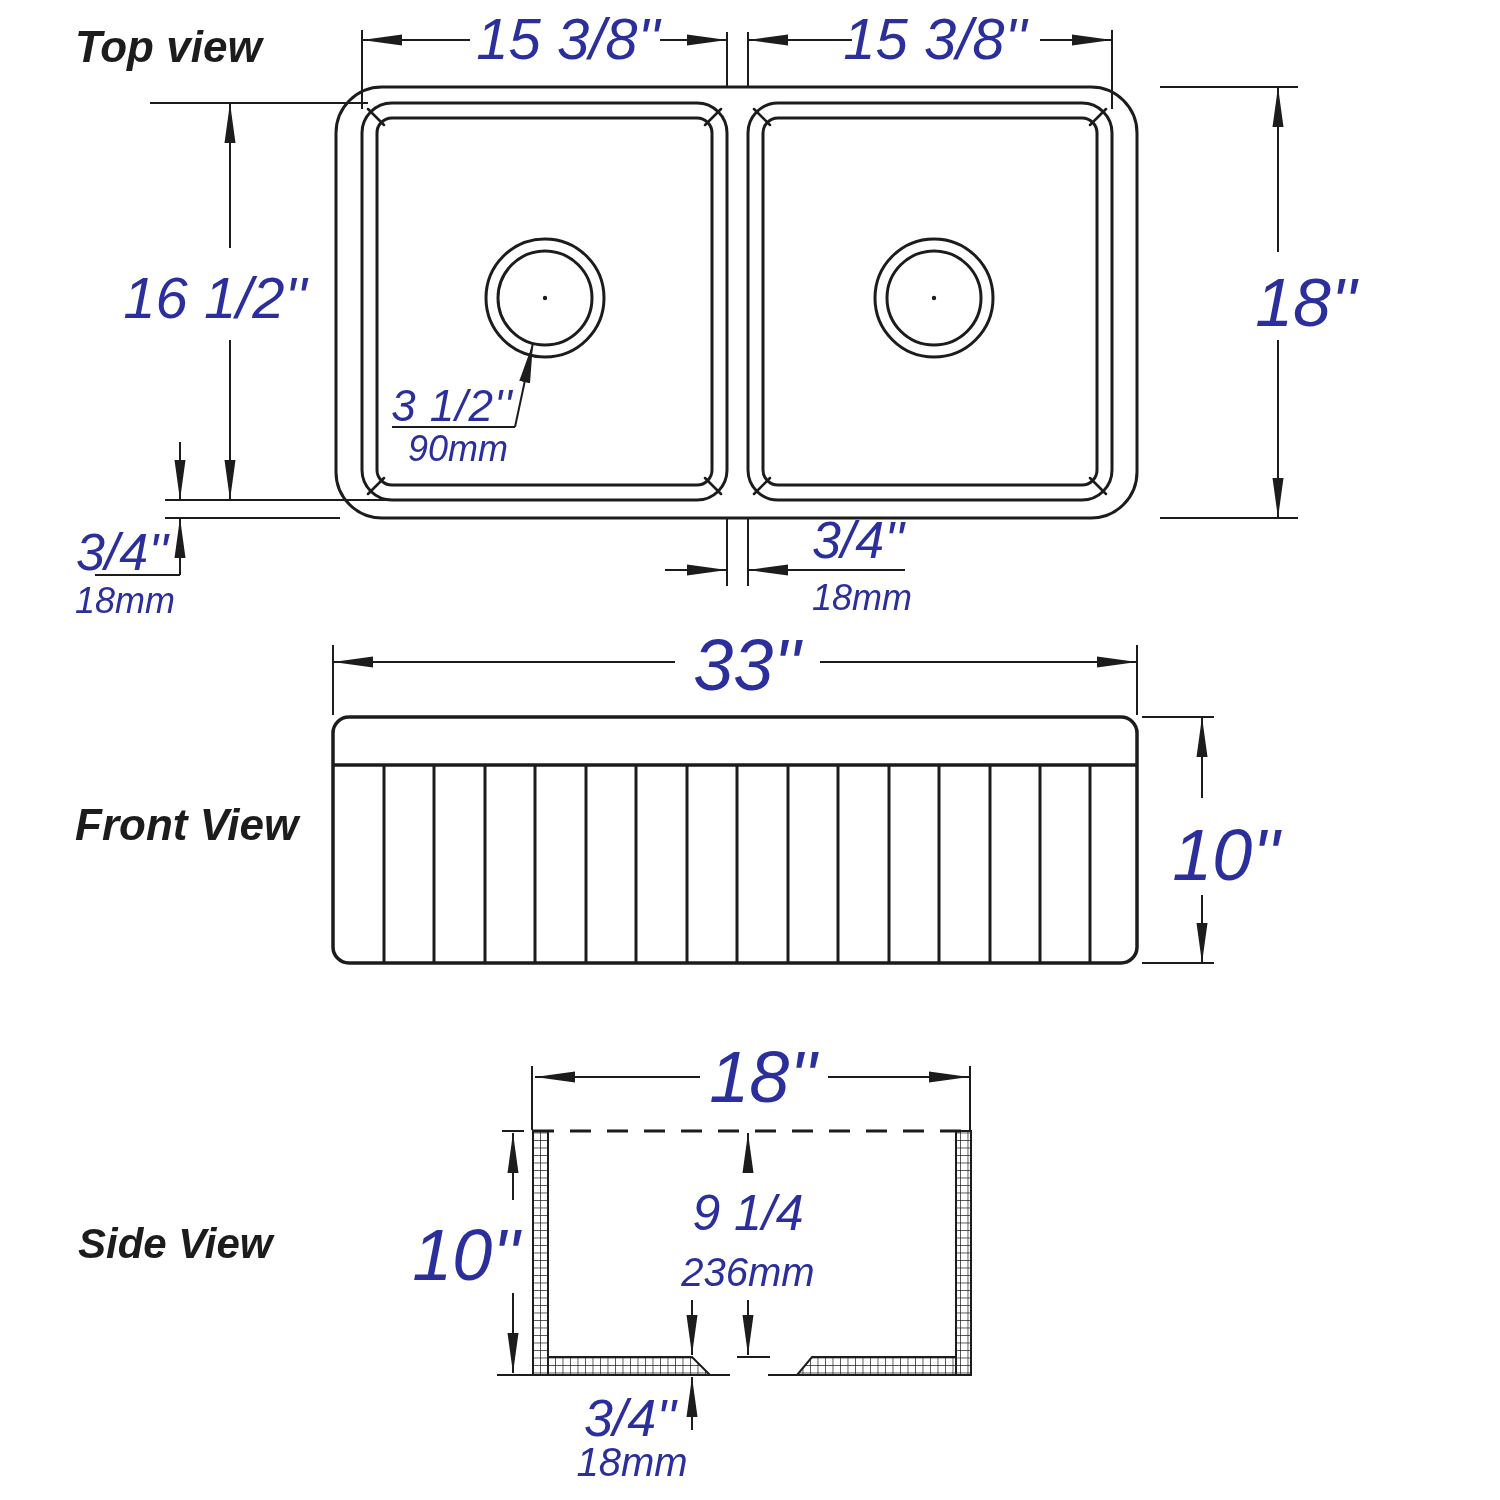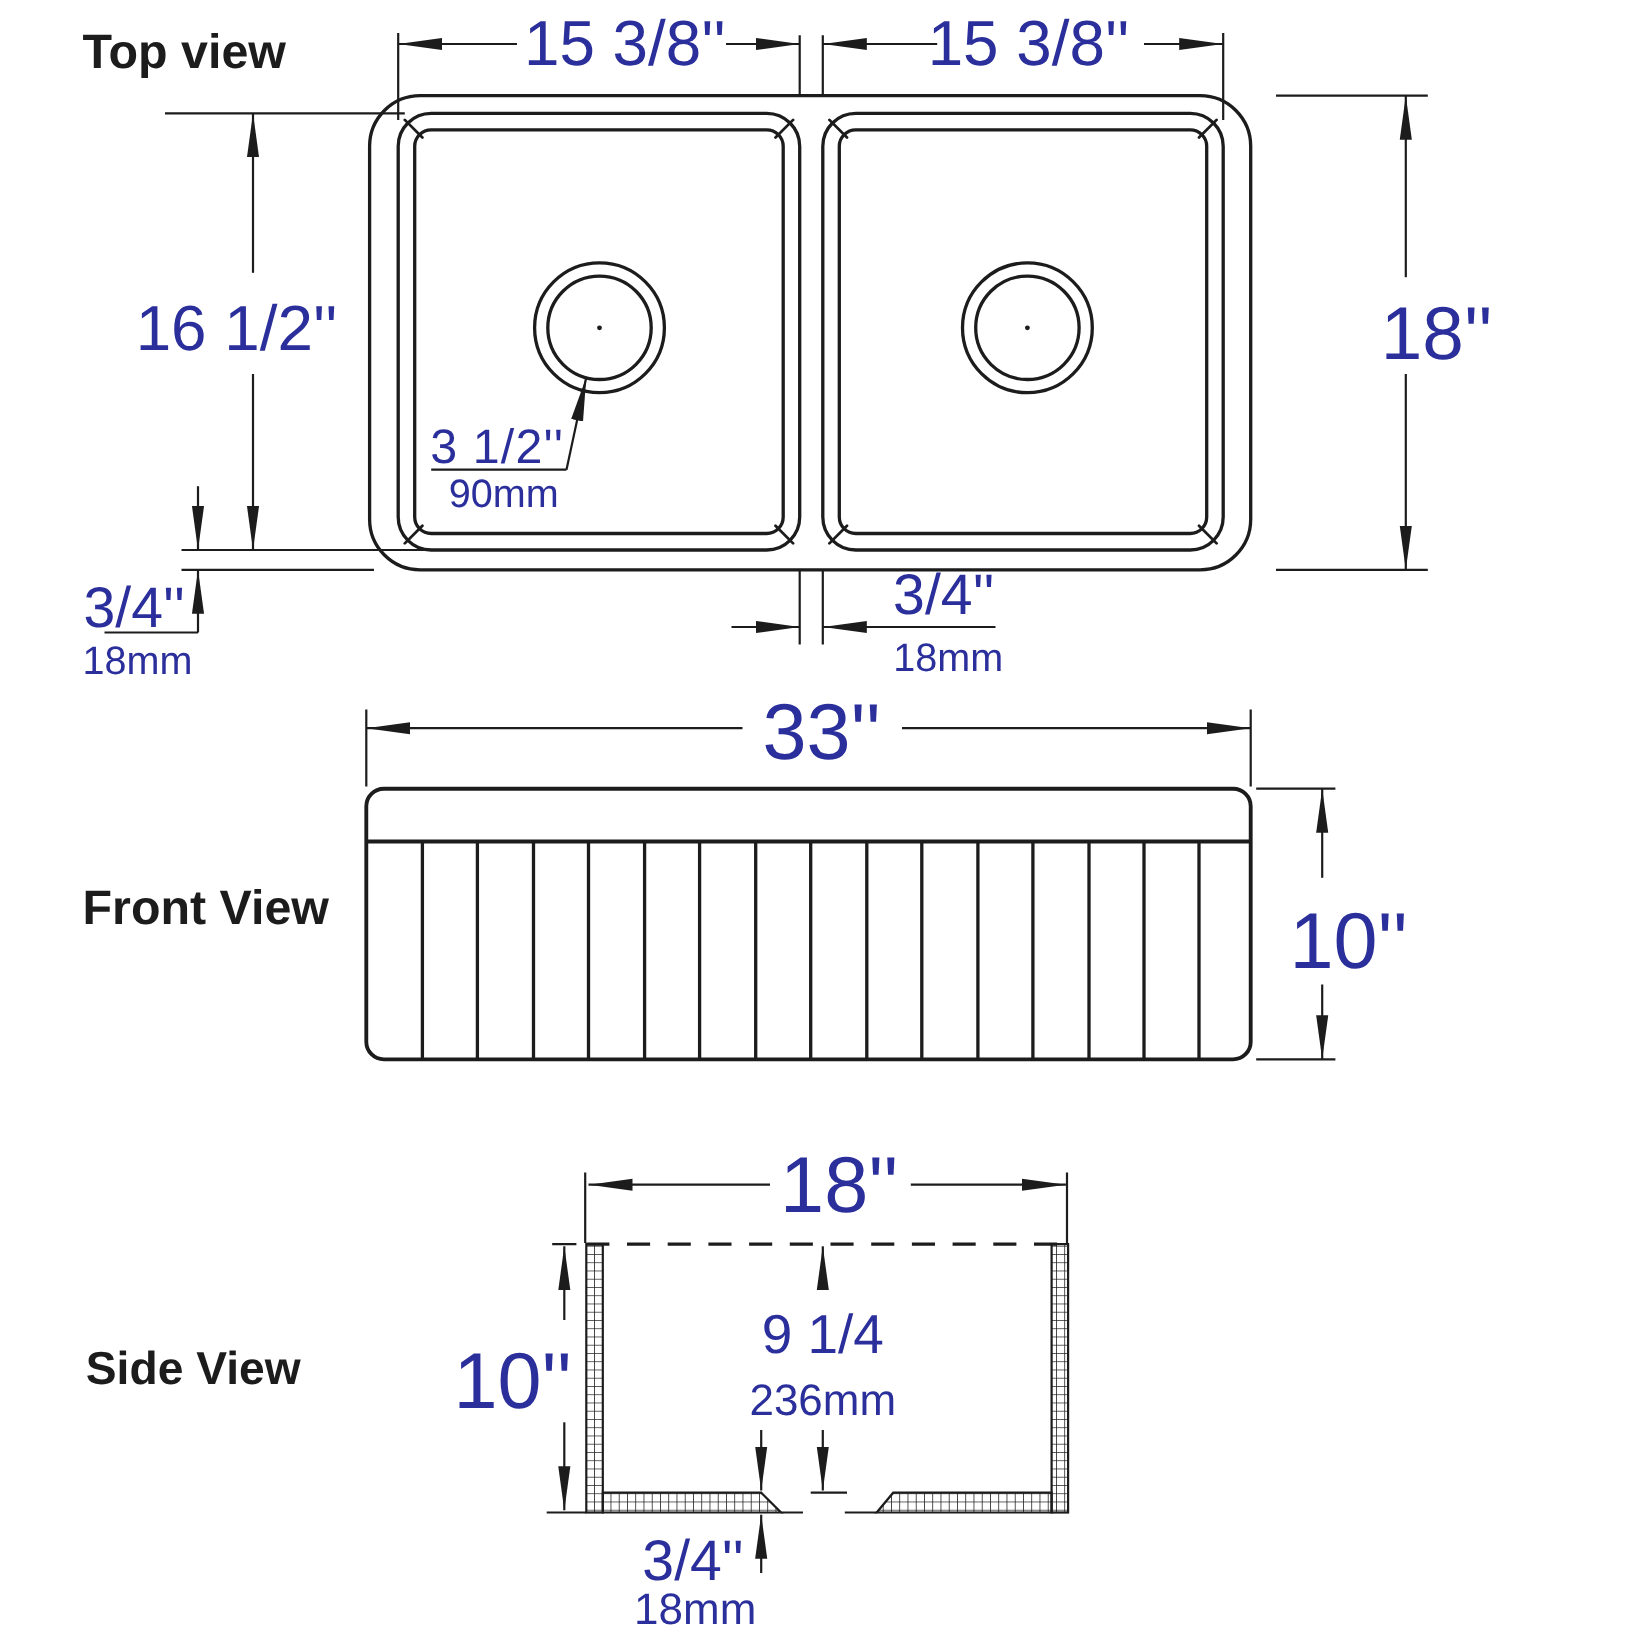--- a/index.html
+++ b/index.html
@@ -1,16 +1,16 @@
 <!DOCTYPE html>
 <html><head>
 <meta charset="utf-8">
 <style>
   html,body{margin:0;padding:0;background:#ffffff;}
-  .stage{position:relative;width:1500px;height:1500px;background:#ffffff;overflow:hidden;}
+  .stage{position:relative;width:1500px;height:1500px;background:#ffffff;overflow:hidden;font-style:italic;}
   svg{display:block;}
   text{font-family:"Liberation Sans","DejaVu Sans",sans-serif;text-anchor:middle;}
   .t-label{font-weight:bold;}
   .s72{font-size:72px;}
   .s68{font-size:68px;}
   .s58{font-size:58px;}
   .s52{font-size:52px;}
   .s50{font-size:50px;}
   .s44{font-size:44px;letter-spacing:1px;}
   .s40{font-size:40px;}

